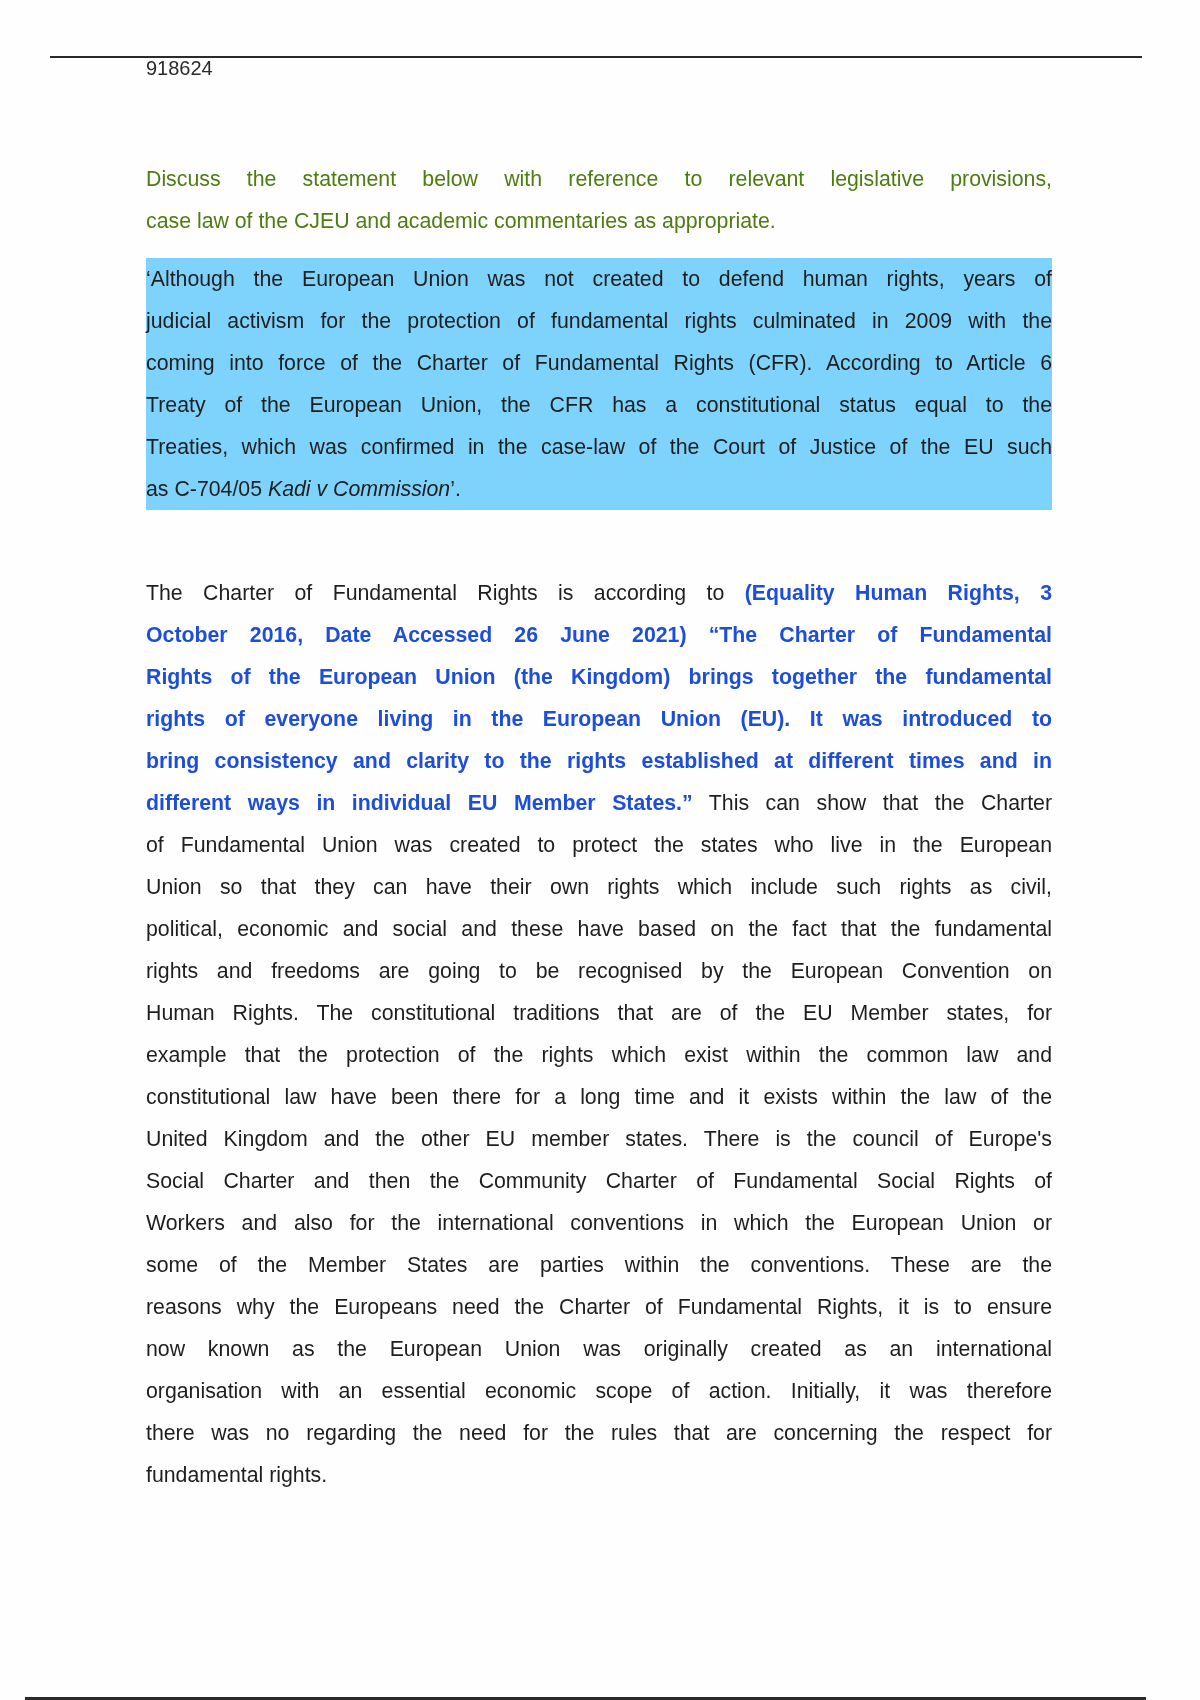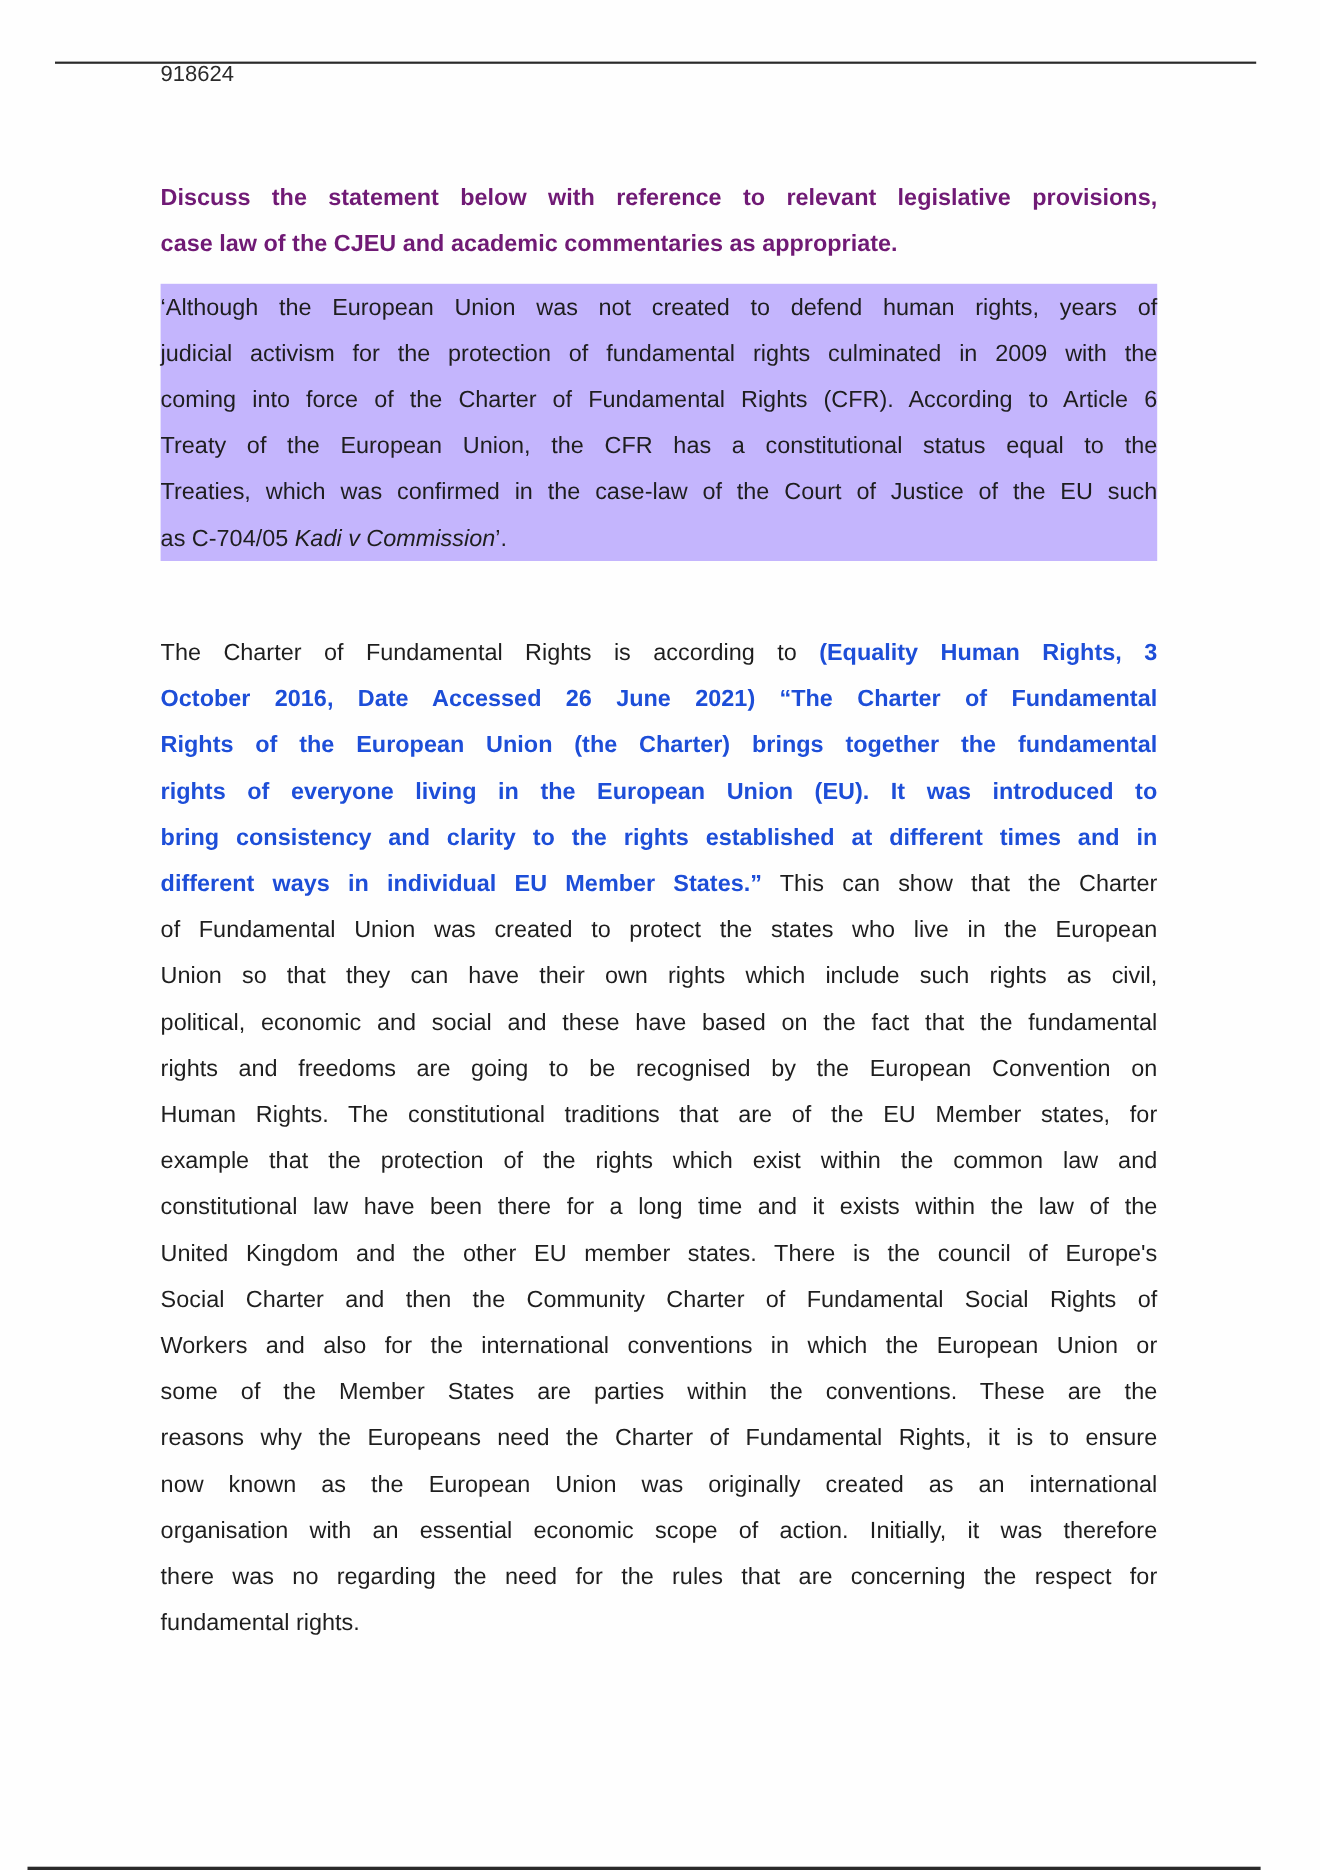--- a/index.html
+++ b/index.html
@@ -10,22 +10,22 @@
   }
   .rule-top { position: absolute; left: 50px; top: 56px; width: 1092px; height: 2px; background: #2a2a2a; }
   .rule-bottom { position: absolute; left: 25px; top: 1697px; width: 1121px; height: 3px; background: #2a2a2a; }
   .doc-id { position: absolute; left: 146px; top: 57px; font-size: 20px; color: #2a2a2a; }
   .block { position: absolute; left: 146px; width: 906px; }
   .line {
     height: 42px; line-height: 42px; font-size: 21.3px; white-space: nowrap;
     text-align: justify; text-align-last: justify;
   }
   .line.last { text-align-last: left; }
-  .heading .line { font-weight: bold; color: #701a75; }
-  .quote { top: 258px; background: #c4b5fd; }
+  .heading .line { font-weight: normal; color: #4d7c0f; }
+  .quote { top: 258px; background: #7dd3fc; }
   .heading { top: 158px; }
   .body-text { top: 572px; }
   .b { font-weight: bold; color: #1d4ed8; }
   .i { font-style: italic; }
 </style>
 </head>
 <body>
 
 <div class="rule-top"></div>
 
@@ -41,21 +41,21 @@
     <div class="line"><span>judicial activism for the protection of fundamental rights culminated in 2009 with the</span></div>
     <div class="line"><span>coming into force of the Charter of Fundamental Rights (CFR). According to Article 6</span></div>
     <div class="line"><span>Treaty of the European Union, the CFR has a constitutional status equal to the</span></div>
     <div class="line"><span>Treaties, which was confirmed in the case-law of the Court of Justice of the EU such</span></div>
     <div class="line last"><span>as C-704/05 </span><span class="i">Kadi v Commission</span><span>’.</span></div>
   </div>
 
 <div class="block body-text">
     <div class="line"><span>The Charter of Fundamental Rights is according to </span><span class="b">(Equality Human Rights, 3</span></div>
     <div class="line"><span class="b">October 2016, Date Accessed 26 June 2021) “The Charter of Fundamental</span></div>
-    <div class="line"><span class="b">Rights of the European Union (the Charter) brings together the fundamental</span></div>
+    <div class="line"><span class="b">Rights of the European Union (the Kingdom) brings together the fundamental</span></div>
     <div class="line"><span class="b">rights of everyone living in the European Union (EU). It was introduced to</span></div>
     <div class="line"><span class="b">bring consistency and clarity to the rights established at different times and in</span></div>
     <div class="line"><span class="b">different ways in individual EU Member States.”</span><span> This can show that the Charter</span></div>
     <div class="line"><span>of Fundamental Union was created to protect the states who live in the European</span></div>
     <div class="line"><span>Union so that they can have their own rights which include such rights as civil,</span></div>
     <div class="line"><span>political, economic and social and these have based on the fact that the fundamental</span></div>
     <div class="line"><span>rights and freedoms are going to be recognised by the European Convention on</span></div>
     <div class="line"><span>Human Rights. The constitutional traditions that are of the EU Member states, for</span></div>
     <div class="line"><span>example that the protection of the rights which exist within the common law and</span></div>
     <div class="line"><span>constitutional law have been there for a long time and it exists within the law of the</span></div>

